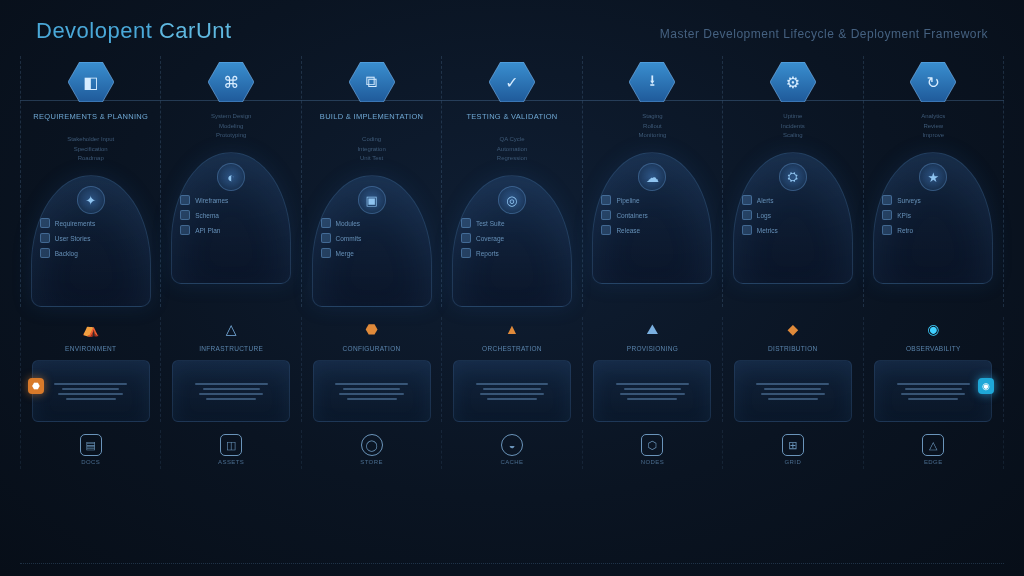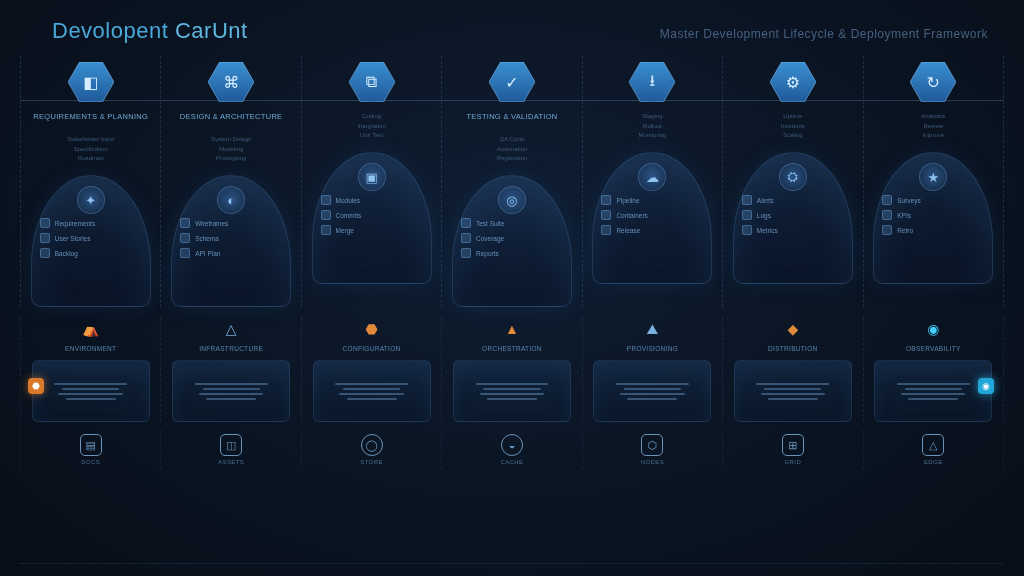--- a/index.html
+++ b/index.html
@@ -6,21 +6,21 @@
   body {
     width: 1024px; height: 576px;
     background: radial-gradient(ellipse at 50% 40%, #0f1e33 0%, #0a1422 55%, #070e18 100%);
     font-family: "Segoe UI", Arial, sans-serif;
     color: #a8bdd4;
     overflow: hidden;
     position: relative;
   }
   .header {
     display: flex; justify-content: space-between; align-items: baseline;
-    padding: 18px 36px 8px 52px;
+    padding: 18px 36px 8px 36px;
   }
   .title { color: #4aa8d8; font-size: 22px; letter-spacing: 0.5px; font-weight: 400; }
   .title .accent { color: #5fb8e0; }
   .subtitle { color: #456180; font-size: 12px; letter-spacing: 0.5px; }
 
   .columns {
     display: flex; padding: 4px 20px 0 20px; gap: 0;
     position: relative;
   }
   .col {
@@ -201,21 +201,20 @@
     <polygon points="11.5,0 34.5,0 46,20 34.5,40 11.5,40 0,20" fill="url(#g)" stroke="rgba(140,200,255,0.5)" stroke-width="1"></polygon>
     <defs>
             <linearGradient id="g" x1="0" y1="0" x2="0" y2="1">
       <stop offset="0" stop-color="#2f7fc8"></stop>
               <stop offset="1" stop-color="#16477f"></stop>
     </linearGradient>
           </defs>
         </svg>
       <span class="glyph">⌘</span>
     </div>
-    <div class="col-title">DESIGN &amp; ARCHITECTURE</div>
     <div class="col-sub">
       <span>System Design</span>
         <span>Modeling</span>
         <span>Prototyping</span>
     </div>
     <div class="dome">
       <div class="dome-icon">◐</div>
 
         <div class="dome-item">
           <span class="dot"></span>
@@ -237,20 +236,21 @@
     <polygon points="11.5,0 34.5,0 46,20 34.5,40 11.5,40 0,20" fill="url(#g)" stroke="rgba(140,200,255,0.5)" stroke-width="1"></polygon>
     <defs>
             <linearGradient id="g" x1="0" y1="0" x2="0" y2="1">
       <stop offset="0" stop-color="#3a78d8"></stop>
               <stop offset="1" stop-color="#1d3f8c"></stop>
     </linearGradient>
           </defs>
         </svg>
       <span class="glyph">⧉</span>
     </div>
+    <div class="col-title">BUILD &amp; IMPLEMENTATION</div>
     <div class="col-sub">
       <span>Coding</span>
         <span>Integration</span>
         <span>Unit Test</span>
     </div>
     <div class="dome">
       <div class="dome-icon">▣</div>
 
         <div class="dome-item">
           <span class="dot"></span>

